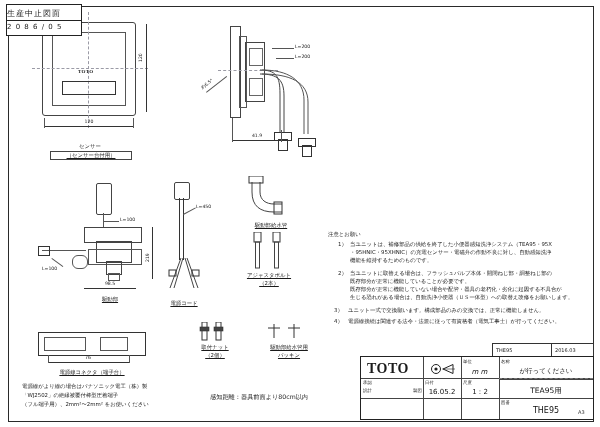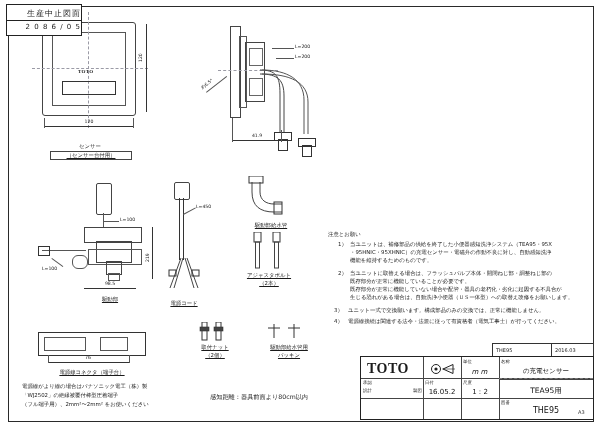--- a/index.html
+++ b/index.html
@@ -17,21 +17,21 @@
   .box{position:absolute;border:1px solid #3a3a3a;}
   .t{position:absolute;white-space:pre;line-height:1.25;}
   .t5{font-size:4.6px;}
   .t6{font-size:5.4px;}
   .t7{font-size:6.2px;}
   .ctr{text-align:center;}
   .ul{text-decoration:underline;}
   
   .stamp{position:absolute;left:6px;top:4px;width:74px;height:30px;border:1.6px solid #222;background:#fff;z-index:40;}
   .stamp .s1{position:absolute;left:0;top:0;width:100%;height:15px;border-bottom:1.2px solid #222;}
-  .stamp .st{position:absolute;width:100%;text-align:right;font-size:8px;letter-spacing:1px;}
+  .stamp .st{position:absolute;width:100%;text-align:left;font-size:8px;letter-spacing:1px;}
   
   .tb{position:absolute;left:360px;top:356px;width:232px;height:62px;border:1.1px solid #222;background:#fff;}
   .tbl{position:absolute;font-size:4.4px;color:#222;}
   .tbv{position:absolute;font-size:7px;color:#111;text-align:center;}
   .toto{font-family:"Liberation Serif","DejaVu Serif",serif;font-weight:bold;
         font-size:14px;letter-spacing:0.5px;}
   .smallhdr{position:absolute;left:492px;top:343px;width:100px;height:12px;border:1px solid #333;background:#fff;}
   .notes{position:absolute;}
 </style>
 </head>
@@ -262,21 +262,21 @@
     </svg>
     <div class="tbl" style="left:64px;top:23px;">日付</div>
     <div class="tbv" style="left:62px;top:31px;width:38px;">16.05.2</div>
 
     <div class="tbl" style="left:102px;top:2px;">単位</div>
     <div class="tbv" style="left:100px;top:11px;width:38px;font-style:italic;">m m</div>
     <div class="tbl" style="left:102px;top:23px;">尺度</div>
     <div class="tbv" style="left:100px;top:31px;width:38px;">1 : 2</div>
 
     <div class="tbl" style="left:140px;top:2px;">名称</div>
-    <div class="tbv" style="left:138px;top:10px;width:94px;font-size:6.5px;">の充電センサー</div>
+    <div class="tbv" style="left:138px;top:10px;width:94px;font-size:6.5px;">が行ってください</div>
     <div class="tbv" style="left:138px;top:29px;width:94px;font-size:7.5px;">TEA95用</div>
     <div class="tbl" style="left:140px;top:43px;">図番</div>
     <div class="tbv" style="left:138px;top:49px;width:94px;font-size:8px;">THE95</div>
   </div>
 
   <div class="t" style="left:578px;top:409px;font-size:5px;color:#333;">A3</div>
 
 </div>
 
 </body></html>

